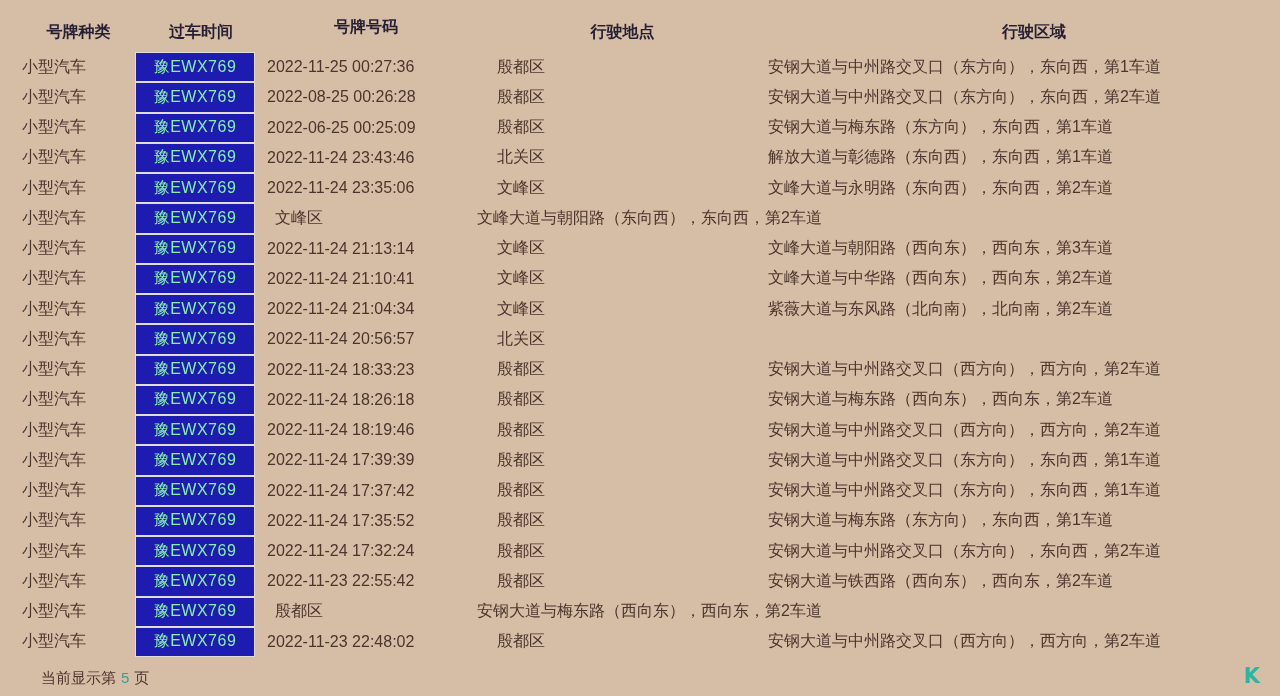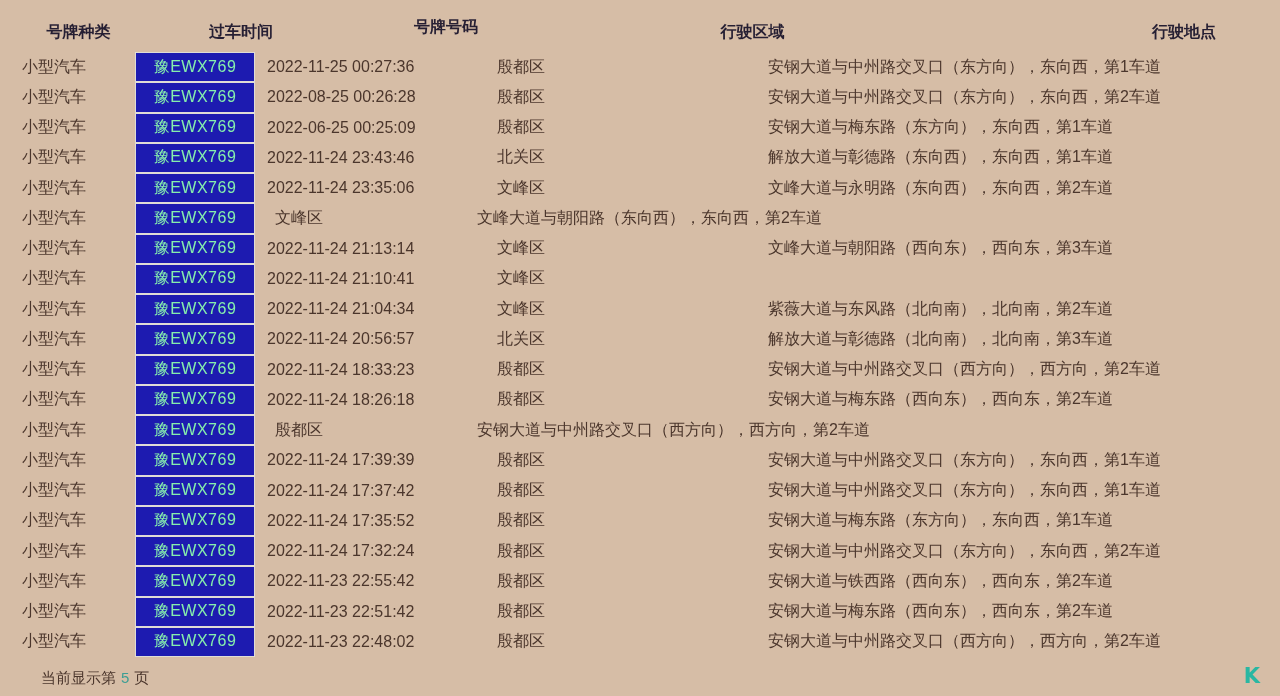--- a/index.html
+++ b/index.html
@@ -9,21 +9,21 @@
     overflow: hidden;
     position: relative;
     font-family: "Liberation Sans", "DejaVu Sans", sans-serif;
   }
   .table { width: 1280px; }
   .thead, .row {
     display: grid;
     grid-template-columns: 135px 120px 222px 291px 512px;
     align-items: center;
   }
-  .thead { margin-top: 17px; height: 30px; gap: 40px; }
+  .thead { margin-top: 17px; height: 30px; }
   .hcell {
     text-align: center;
     font-weight: bold;
     font-size: 16px;
     color: #261f33;
     white-space: nowrap;
   }
   .tbody { margin-top: 5px; }
   .row { height: 30.25px; }
   .cell {
@@ -72,22 +72,22 @@
   }
 </style>
 </head>
 <body>
 
 <div class="table">
   <div class="thead" id="thead">
       <span class="hcell c1">号牌种类</span>
       <span class="hcell c3">过车时间</span>
       <span class="hcell c2">号牌号码</span>
+      <span class="hcell c5">行驶地点</span>
       <span class="hcell c4">行驶区域</span>
-      <span class="hcell c5">行驶地点</span>
     </div>
   <div class="tbody" id="tbody">
       <div class="row">
         <span class="cell c1">小型汽车</span>
         <span class="cell c2">
           <div class="plate">豫EWX769</div>
         </span>
         <span class="cell c3">2022-11-25 00:27:36</span>
         <span class="cell c4">殷都区</span>
         <span class="cell c5">安钢大道与中州路交叉口（东方向），东向西，第1车道</span>
@@ -145,38 +145,38 @@
         <span class="cell c4">文峰区</span>
         <span class="cell c5">文峰大道与朝阳路（西向东），西向东，第3车道</span>
       </div>
       <div class="row">
         <span class="cell c1">小型汽车</span>
         <span class="cell c2">
           <div class="plate">豫EWX769</div>
         </span>
         <span class="cell c3">2022-11-24 21:10:41</span>
         <span class="cell c4">文峰区</span>
+        <span class="cell c5">文峰大道与中华路（西向东），西向东，第2车道</span>
       </div>
       <div class="row">
         <span class="cell c1">小型汽车</span>
         <span class="cell c2">
           <div class="plate">豫EWX769</div>
         </span>
         <span class="cell c3">2022-11-24 21:04:34</span>
         <span class="cell c4">文峰区</span>
         <span class="cell c5">紫薇大道与东风路（北向南），北向南，第2车道</span>
       </div>
       <div class="row">
         <span class="cell c1">小型汽车</span>
         <span class="cell c2">
           <div class="plate">豫EWX769</div>
         </span>
         <span class="cell c3">2022-11-24 20:56:57</span>
         <span class="cell c4">北关区</span>
-        <span class="cell c5">解放大道与彰德路（北向南），北向南，第3车道</span>
       </div>
       <div class="row">
         <span class="cell c1">小型汽车</span>
         <span class="cell c2">
           <div class="plate">豫EWX769</div>
         </span>
         <span class="cell c3">2022-11-24 18:33:23</span>
         <span class="cell c4">殷都区</span>
         <span class="cell c5">安钢大道与中州路交叉口（西方向），西方向，第2车道</span>
       </div>
@@ -187,20 +187,21 @@
         </span>
         <span class="cell c3">2022-11-24 18:26:18</span>
         <span class="cell c4">殷都区</span>
         <span class="cell c5">安钢大道与梅东路（西向东），西向东，第2车道</span>
       </div>
       <div class="row">
         <span class="cell c1">小型汽车</span>
         <span class="cell c2">
           <div class="plate">豫EWX769</div>
         </span>
+        <span class="cell c3">2022-11-24 18:19:46</span>
         <span class="cell c4">殷都区</span>
         <span class="cell c5">安钢大道与中州路交叉口（西方向），西方向，第2车道</span>
       </div>
       <div class="row">
         <span class="cell c1">小型汽车</span>
         <span class="cell c2">
           <div class="plate">豫EWX769</div>
         </span>
         <span class="cell c3">2022-11-24 17:39:39</span>
         <span class="cell c4">殷都区</span>
@@ -240,21 +241,20 @@
         </span>
         <span class="cell c3">2022-11-23 22:55:42</span>
         <span class="cell c4">殷都区</span>
         <span class="cell c5">安钢大道与铁西路（西向东），西向东，第2车道</span>
       </div>
       <div class="row">
         <span class="cell c1">小型汽车</span>
         <span class="cell c2">
           <div class="plate">豫EWX769</div>
         </span>
-        <span class="cell c3">2022-11-23 22:51:42</span>
         <span class="cell c4">殷都区</span>
         <span class="cell c5">安钢大道与梅东路（西向东），西向东，第2车道</span>
       </div>
       <div class="row">
         <span class="cell c1">小型汽车</span>
         <span class="cell c2">
           <div class="plate">豫EWX769</div>
         </span>
         <span class="cell c3">2022-11-23 22:48:02</span>
         <span class="cell c4">殷都区</span>

